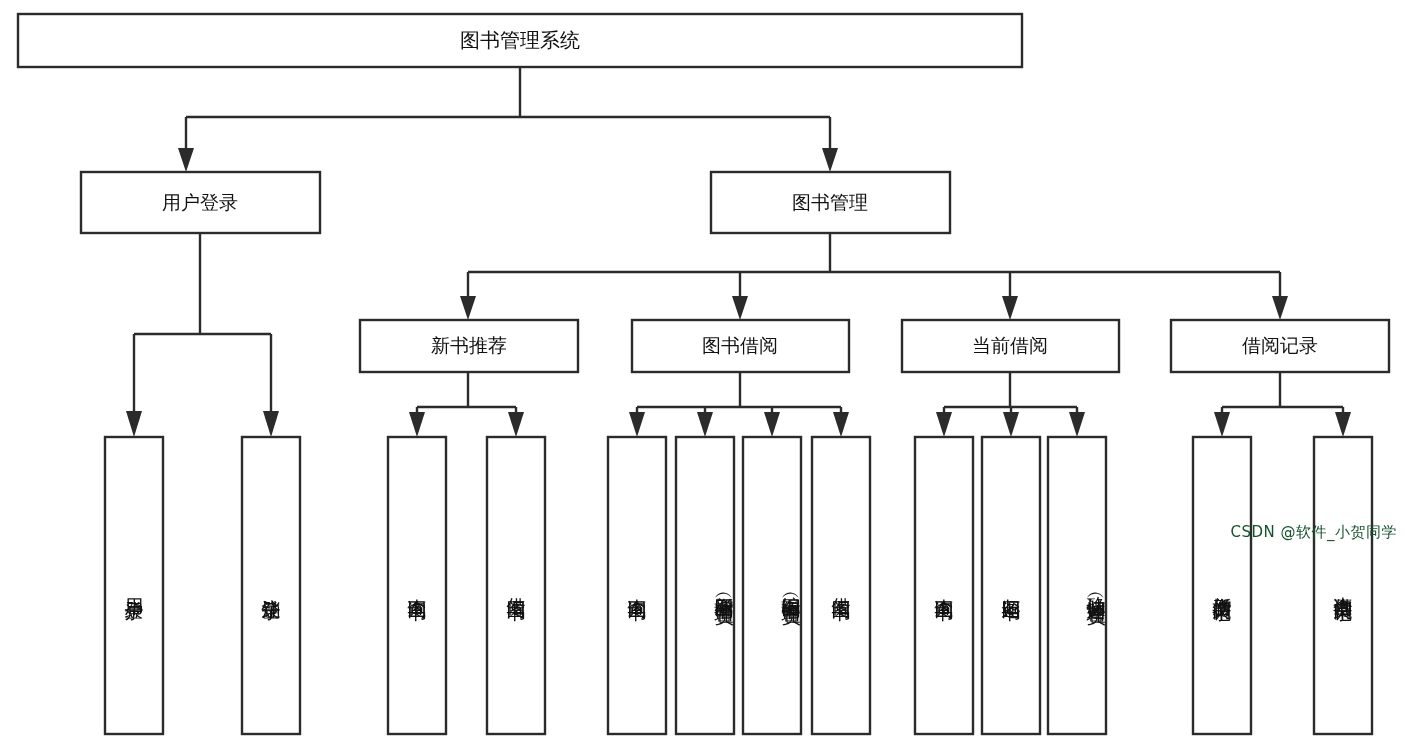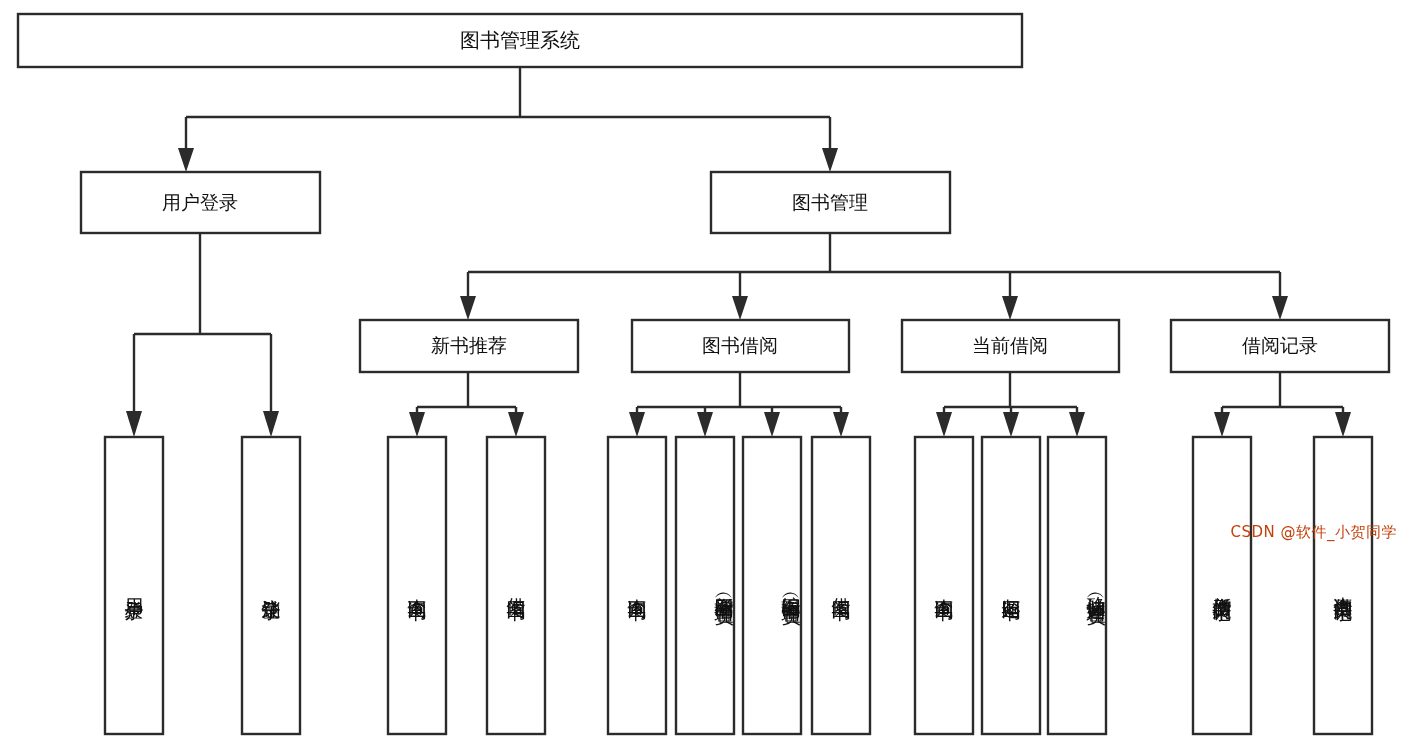--- a/index.html
+++ b/index.html
@@ -25,21 +25,21 @@
     writing-mode:vertical-rl;text-orientation:upright;
     font-family:"DejaVu Sans","Liberation Sans",sans-serif;
     font-size:19px;color:#111111;line-height:1.05;
     letter-spacing:1.5px;
     white-space:nowrap;
     pointer-events:none;
   }
   .watermark{
     position:absolute;right:8px;bottom:6px;
     font-family:"DejaVu Sans","Liberation Sans",sans-serif;
-    font-size:15px;color:#c2410c;letter-spacing:.5px;
+    font-size:15px;color:#14532d;letter-spacing:.5px;
     user-select:none;
   }
 </style>
 </head>
 <body>
 
 <div id="diagram-root">
 
   <svg id="flow" viewBox="0 0 1405 747">
 

